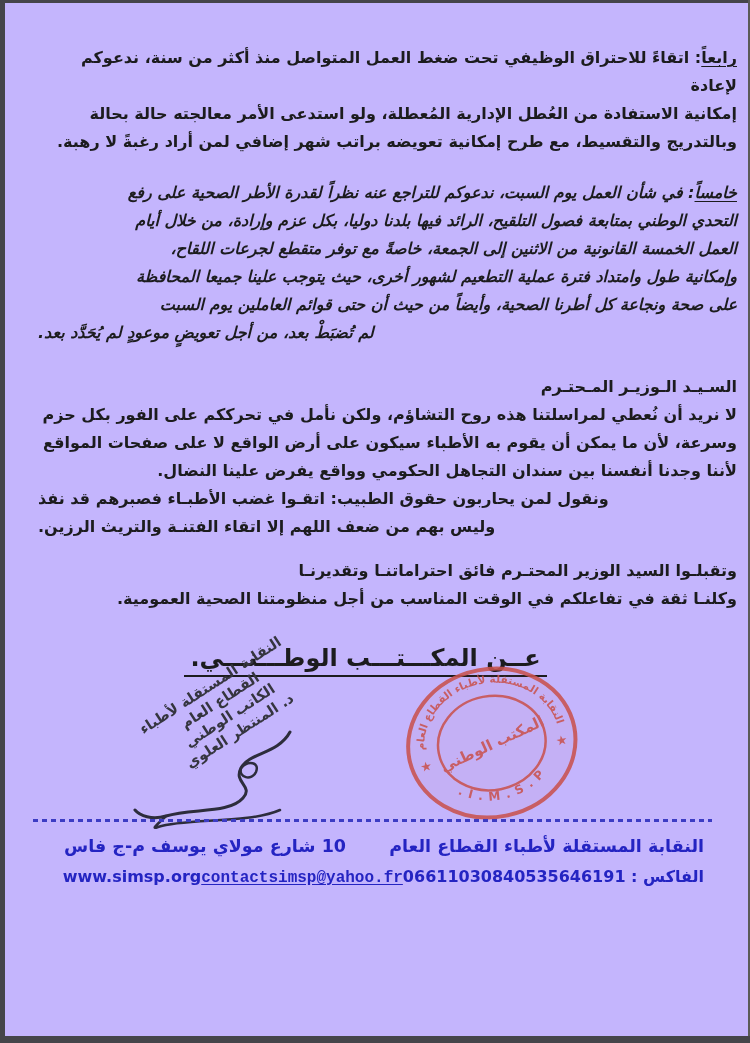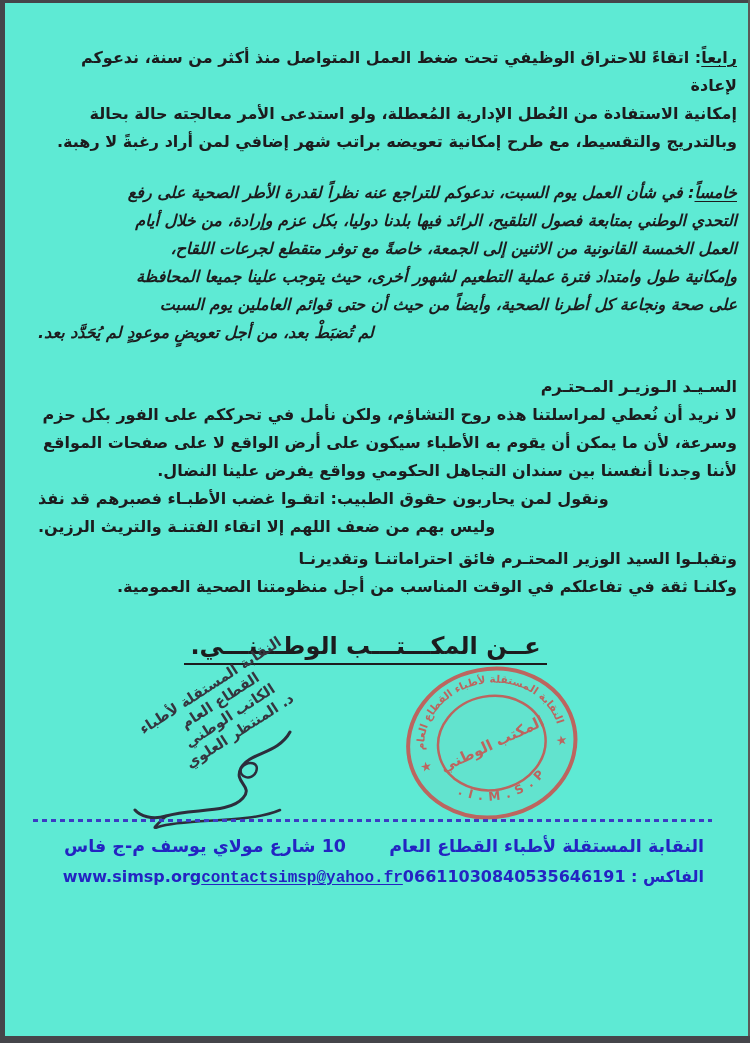--- a/index.html
+++ b/index.html
@@ -1,37 +1,37 @@
 <!DOCTYPE html>
 <html lang="ar"><head>
 <meta charset="utf-8">
 <style>
   html,body{margin:0;padding:0;background:#6b6b68;}
   .page{
     position:relative;width:750px;height:1043px;margin:0 auto;
-    background:#5eead4;overflow:hidden;
+    background:#c4b5fd;overflow:hidden;
     font-family:"DejaVu Sans",sans-serif;
     color:#1c1c1e;
   }
   
   .edge{position:absolute;background:#45454a;}
   .edge-top{top:0;left:0;width:750px;height:3px;}
   .edge-left{top:0;left:0;width:5px;height:1043px;}
   .edge-right{top:0;right:0;width:2px;height:1043px;background:#5a5a58;}
   .edge-bottom{bottom:0;left:0;width:750px;height:7px;}
 
   .letter{
     position:absolute;top:44px;right:13px;left:38px;
     direction:rtl;text-align:right;
     font-weight:bold;font-size:16px;line-height:28px;
   }
   .pre{white-space:pre-line;margin:0;}
   .para{margin:0 0 23px 0;}
   .para-fifth{margin-bottom:26px;font-style:italic;}
-  .para-minister{margin-bottom:4px;}
+  .para-minister{margin-bottom:16px;}
   .para-closing{margin-bottom:30px;}
   .u{text-decoration:underline;text-underline-offset:3px;}
   .center-line{text-align:left;white-space:pre-line;}
 
   .signoff-wrap{text-align:center;transform:translateX(-22px);}
   .signoff{
     display:inline-block;font-size:24px;line-height:30px;font-weight:bold;
     border-bottom:2.5px solid #1c1c1e;padding:0 6px 2px 6px;
   }
 

